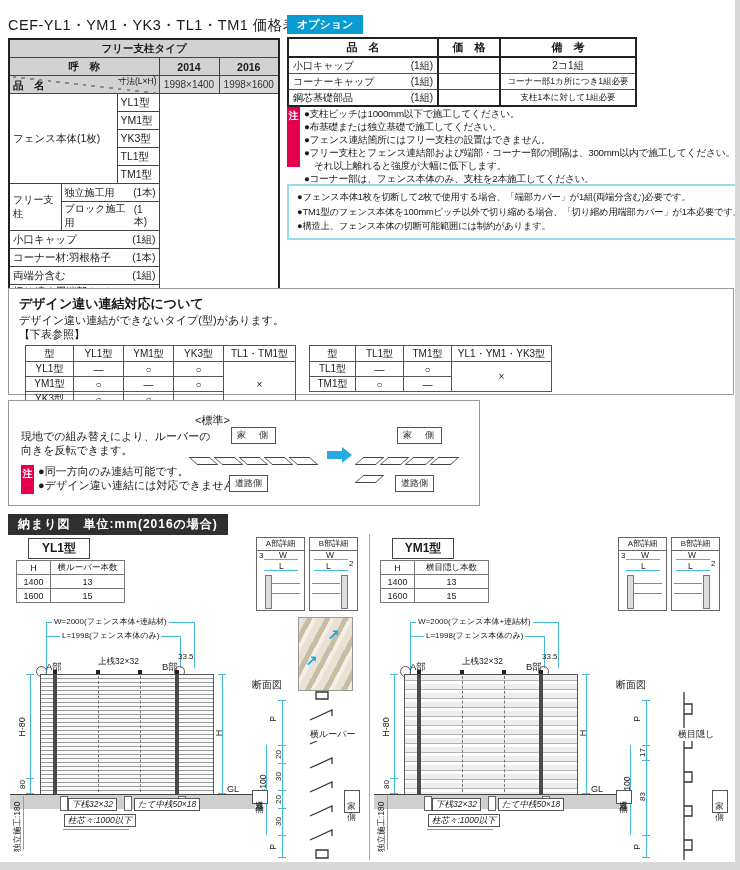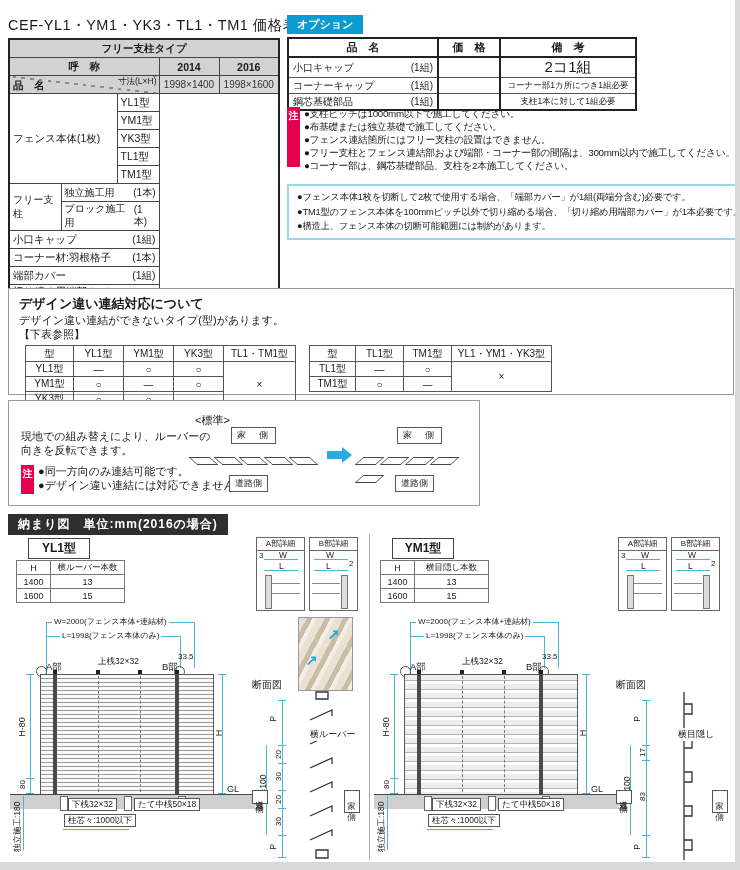--- a/index.html
+++ b/index.html
@@ -65,21 +65,21 @@
   .rot{transform:rotate(-90deg);transform-origin:center;white-space:nowrap;}
   .s8{font-size:8px;} .s85{font-size:8.5px;} .s9{font-size:9px;} .s95{font-size:9.5px;} .s10{font-size:10px;}
   .panel{border:1px solid #555;}
   .pYL{background:repeating-linear-gradient(to bottom,#fafafa 0 3px,#9a9a9a 3px 4px);}
   .pYM{background:repeating-linear-gradient(to bottom,#ededed 0 5px,#b3b3b3 5px 6px,#ffffff 6px 9px);}
   .post{background:#4a4a4a;}
   .dashv{border-left:1px dashed #777;width:0;}
   .sq{width:4px;height:4px;background:#222;}
   .ground{background:#cfcfcf;border-top:1px solid #444;}
   .stub{background:#fff;border:1px solid #666;width:6px;height:13px;}
-  .lbox{border:1px solid #555;background:#fff;font-size:8.5px;text-align:center;white-space:nowrap;padding:0 3px;line-height:11px;}
+  .lbox{border:1px solid #555;background:#fff;font-size:8.5px;text-align:center;white-space:nowrap;padding:0 3px;line-height:11px;font-style:italic;}
   .vbox{writing-mode:vertical-rl;border:1px solid #555;background:#fff;font-size:8.5px;padding:3px 1px;letter-spacing:2px;}
   .circ{width:9px;height:9px;border:1px solid #555;border-radius:50%;background:transparent;}
   .photo{border:1px solid #999;background:repeating-linear-gradient(118deg,#e9e2d4 0 7px,#c9bda6 7px 12px,#f4efe6 12px 16px);}
   .uparrow{color:#1aa7e0;font-weight:bold;font-size:15px;font-family:"DejaVu Sans",sans-serif;}
   svg{display:block;}
 </style>
 </head>
 <body>
 
 <div id="page">
@@ -157,21 +157,21 @@
           <td colspan="3">
             <div class="flexcell">
       <span>コーナー材:羽根格子</span>
       <span>(1本)</span>
             </div>
           </td>
         </tr>
     <tr>
           <td colspan="3">
             <div class="flexcell">
-      <span>端部カバー</span>
+      <span>両端分含む</span>
       <span>(1組)</span>
             </div>
           </td>
         </tr>
     <tr>
           <td colspan="3" style="height:28px;">
       <div>切り縮め用端部カバー</div>
       <div class="flexcell">
         <span>(TM1型用)</span>
         <span>(1本)</span>
@@ -195,21 +195,21 @@
       <th>備　考</th>
     </tr>
     <tr>
       <td>
             <div class="flexcell">
               <span>小口キャップ</span>
               <span>(1組)</span>
             </div>
           </td>
       <td class="pc"></td>
-      <td class="nc" style="font-size:15px;">2コ1組</td>
+      <td class="nc" style="font-size:10px;">2コ1組</td>
     </tr>
     <tr>
       <td>
             <div class="flexcell">
               <span>コーナーキャップ</span>
               <span>(1組)</span>
             </div>
           </td>
       <td class="pc"></td>
       <td class="nc">コーナー部1カ所につき1組必要</td>
@@ -226,21 +226,22 @@
     </tr>
   </tbody>
     </table>
 
   <div class="abs redbar" style="left:287px;top:107px;width:13px;height:58px;">注</div>
   <div class="abs notelist" style="left:304px;top:107px;width:432px;">
     <div>●支柱ピッチは1000mm以下で施工してください。</div>
     <div>●布基礎または独立基礎で施工してください。</div>
     <div>●フェンス連結箇所にはフリー支柱の設置はできません。</div>
     <div>●フリー支柱とフェンス連結部および端部・コーナー部の間隔は、300mm以内で施工してください。</div>
-    <div>●コーナー部は、鋼芯基礎部品、支柱を2本施工してください。</div>
+    <div class="indent">それ以上離れると強度が大幅に低下します。</div>
+    <div>●コーナー部は、フェンス本体のみ、支柱を2本施工してください。</div>
   </div>
 
   <div class="abs infobox" style="left:287px;top:184px;width:430px;">
     <div>●フェンス本体1枚を切断して2枚で使用する場合、「端部カバー」が1組(両端分含む)必要です。</div>
     <div>●TM1型のフェンス本体を100mmピッチ以外で切り縮める場合、「切り縮め用端部カバー」が1本必要です。</div>
     <div>●構造上、フェンス本体の切断可能範囲には制約があります。</div>
   </div>
 
   <div class="abs secbox" style="left:8px;top:288px;width:724px;height:105px;">
     <div class="abs sectitle" style="left:10px;top:6px;">デザイン違い連結対応について</div>

